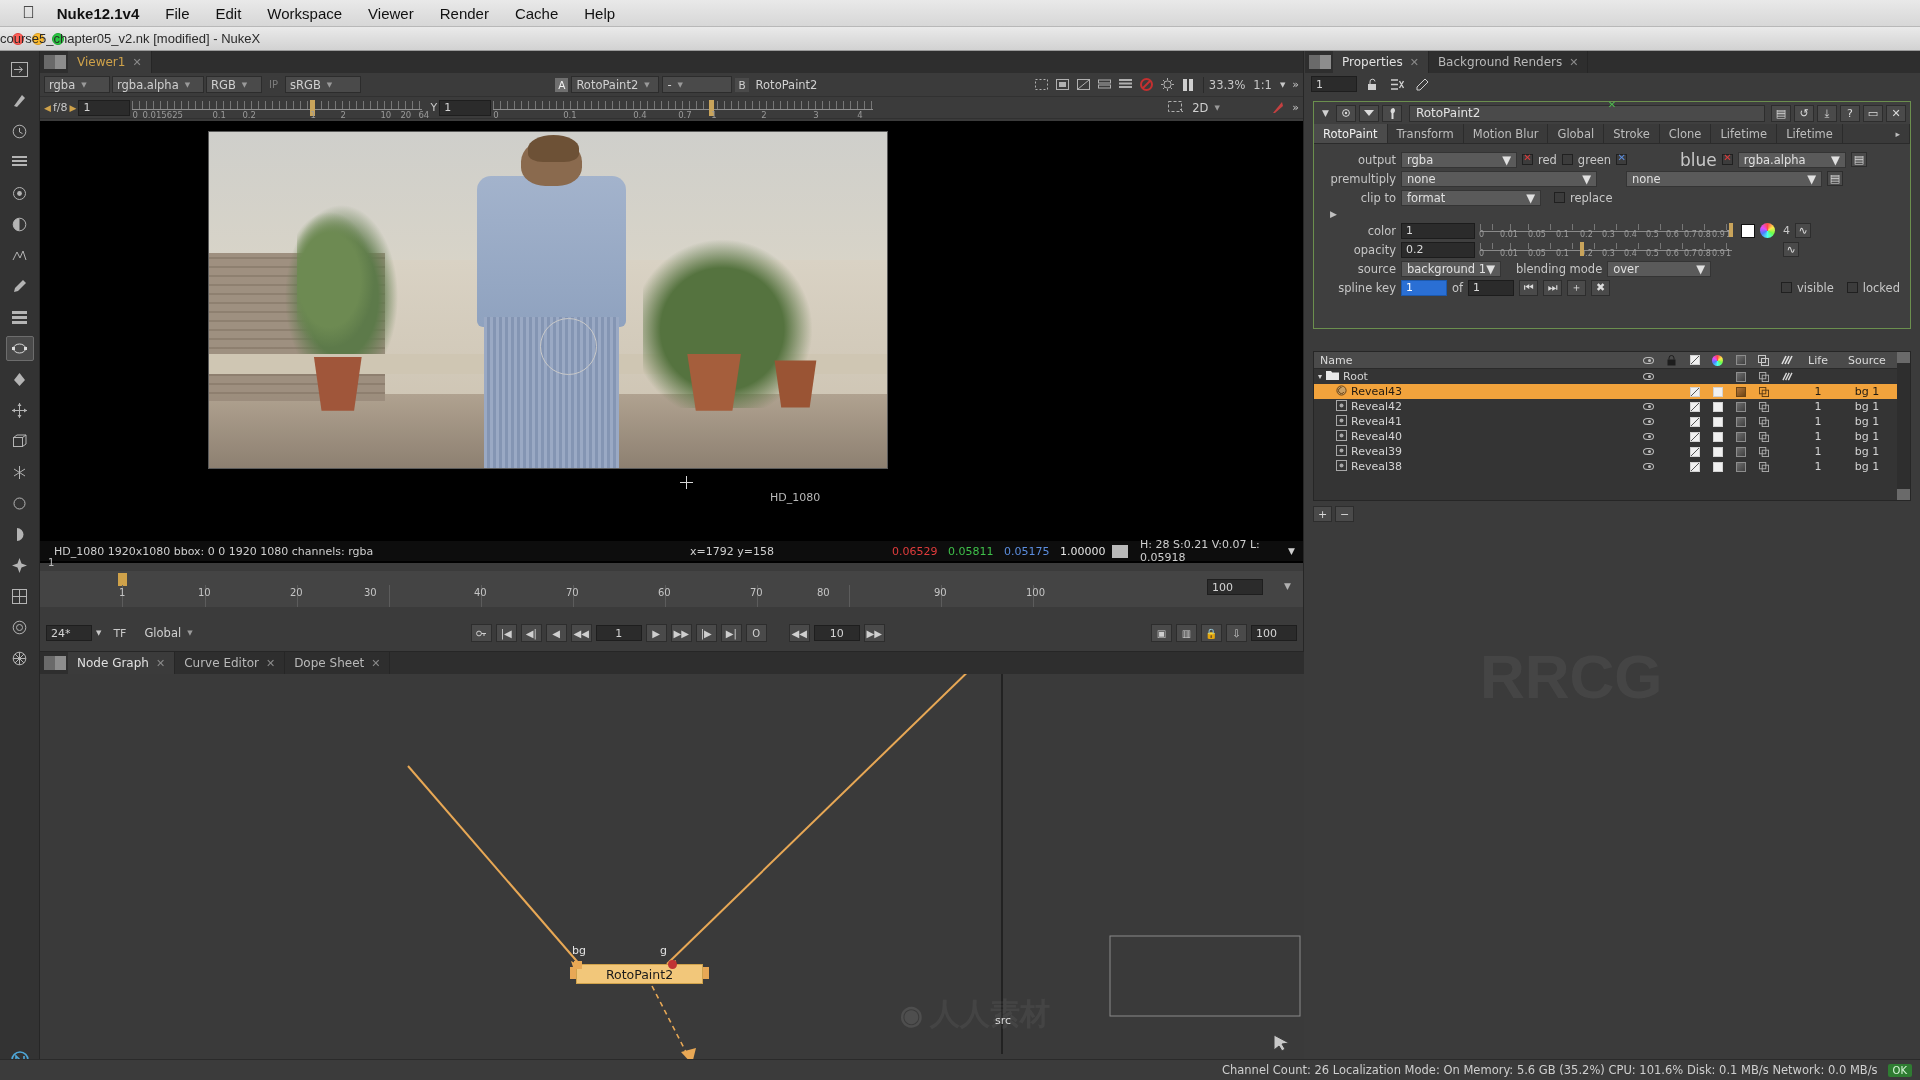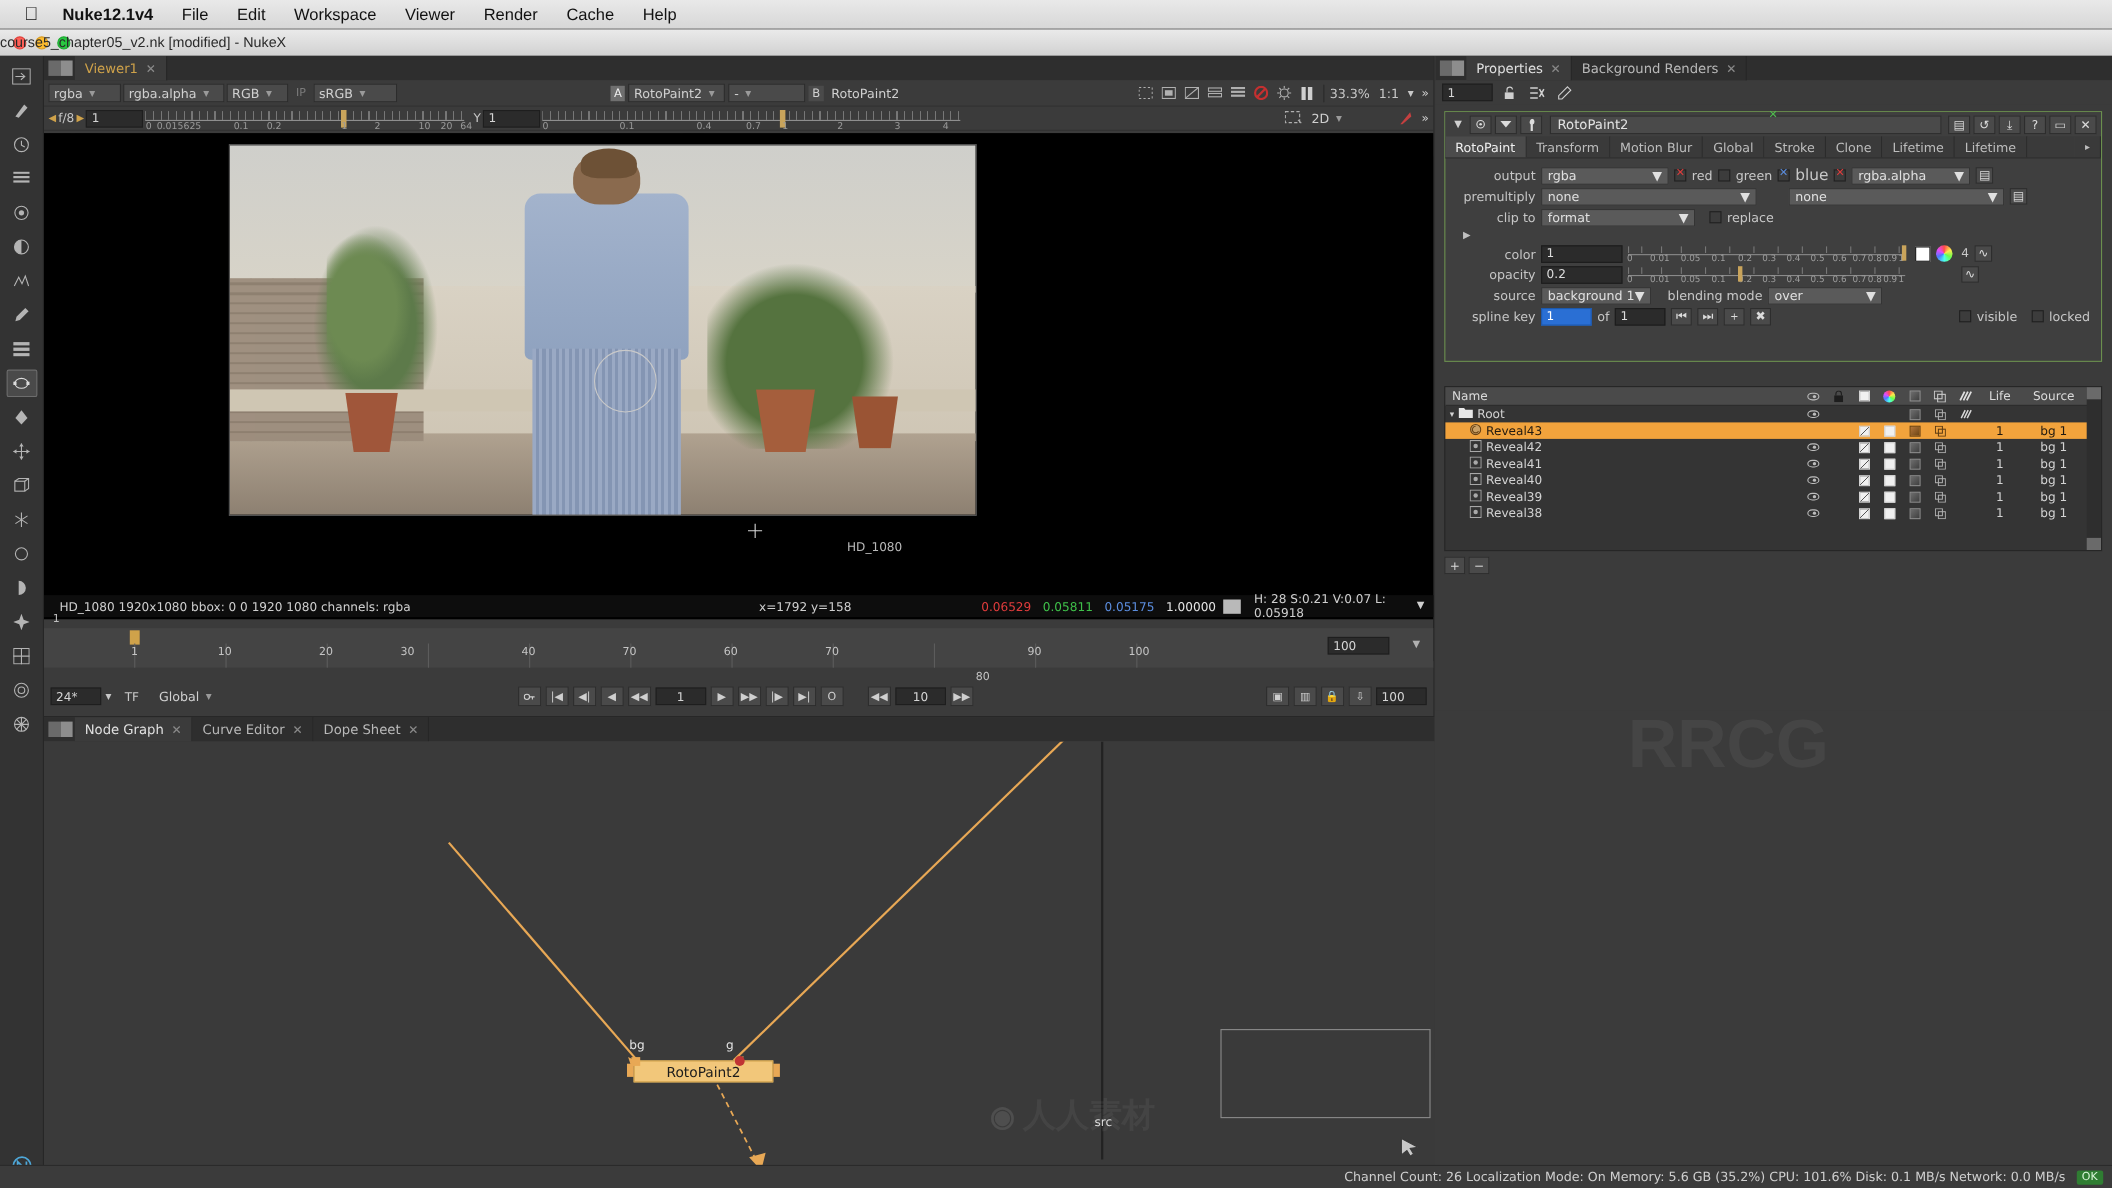--- a/index.html
+++ b/index.html
@@ -700,21 +700,21 @@
           <div class="num" style="left:324px;">30</div>
         <div class="gridline" style="left:441px;"></div>
           <div class="num" style="left:434px;">40</div>
         <div class="gridline" style="left:533px;"></div>
           <div class="num" style="left:526px;">70</div>
         <div class="gridline" style="left:625px;"></div>
           <div class="num" style="left:618px;">60</div>
         <div class="gridline" style="left:717px;"></div>
           <div class="num" style="left:710px;">70</div>
         <div class="gridline" style="left:809px;"></div>
-          <div class="num" style="left:847px;margin-top:23px;">80</div>
+          <div class="num" style="left:777px;">80</div>
         <div class="gridline" style="left:901px;"></div>
           <div class="num" style="left:894px;">90</div>
         <div class="gridline" style="left:993px;"></div>
           <div class="num" style="left:986px;">100</div>
         <div class="txtfield" style="position:absolute;right:40px;top:8px;width:56px;">100</div>
         <div style="position:absolute;right:12px;top:10px;font-size:9px;color:#b0b0b0;">▼</div>
       </div>
       <div id="tl-controls">
         <div class="txtfield" style="width:36px;">
           <span>24</span>
@@ -838,21 +838,21 @@
           <span>rgba</span>
           <span class="ar">▼</span>
         </div>
         <span class="chk x"></span>
         <span style="font-size:11.5px;">red</span>
         <span class="chk g"></span>
         <span style="font-size:11.5px;">green</span>
         <span class="chk b" style="position:relative;">
             <span style="position:absolute;left:0;right:0;top:-3px;text-align:center;font-size:10px;color:#5b8dde;">✕</span>
           </span>
-        <span style="font-size:14px;">blue</span>
+        <span style="font-size:17px;margin-left:48px;">blue</span>
         <span class="chk x"></span>
         <div class="pdrop" style="width:108px;">
           <span>rgba.alpha</span>
           <span class="ar">▼</span>
         </div>
         <div class="nbtn" style="width:16px;height:15px;">▤</div>
       </div>
 
       <div class="prow">
         <span class="plabel">premultiply</span>

